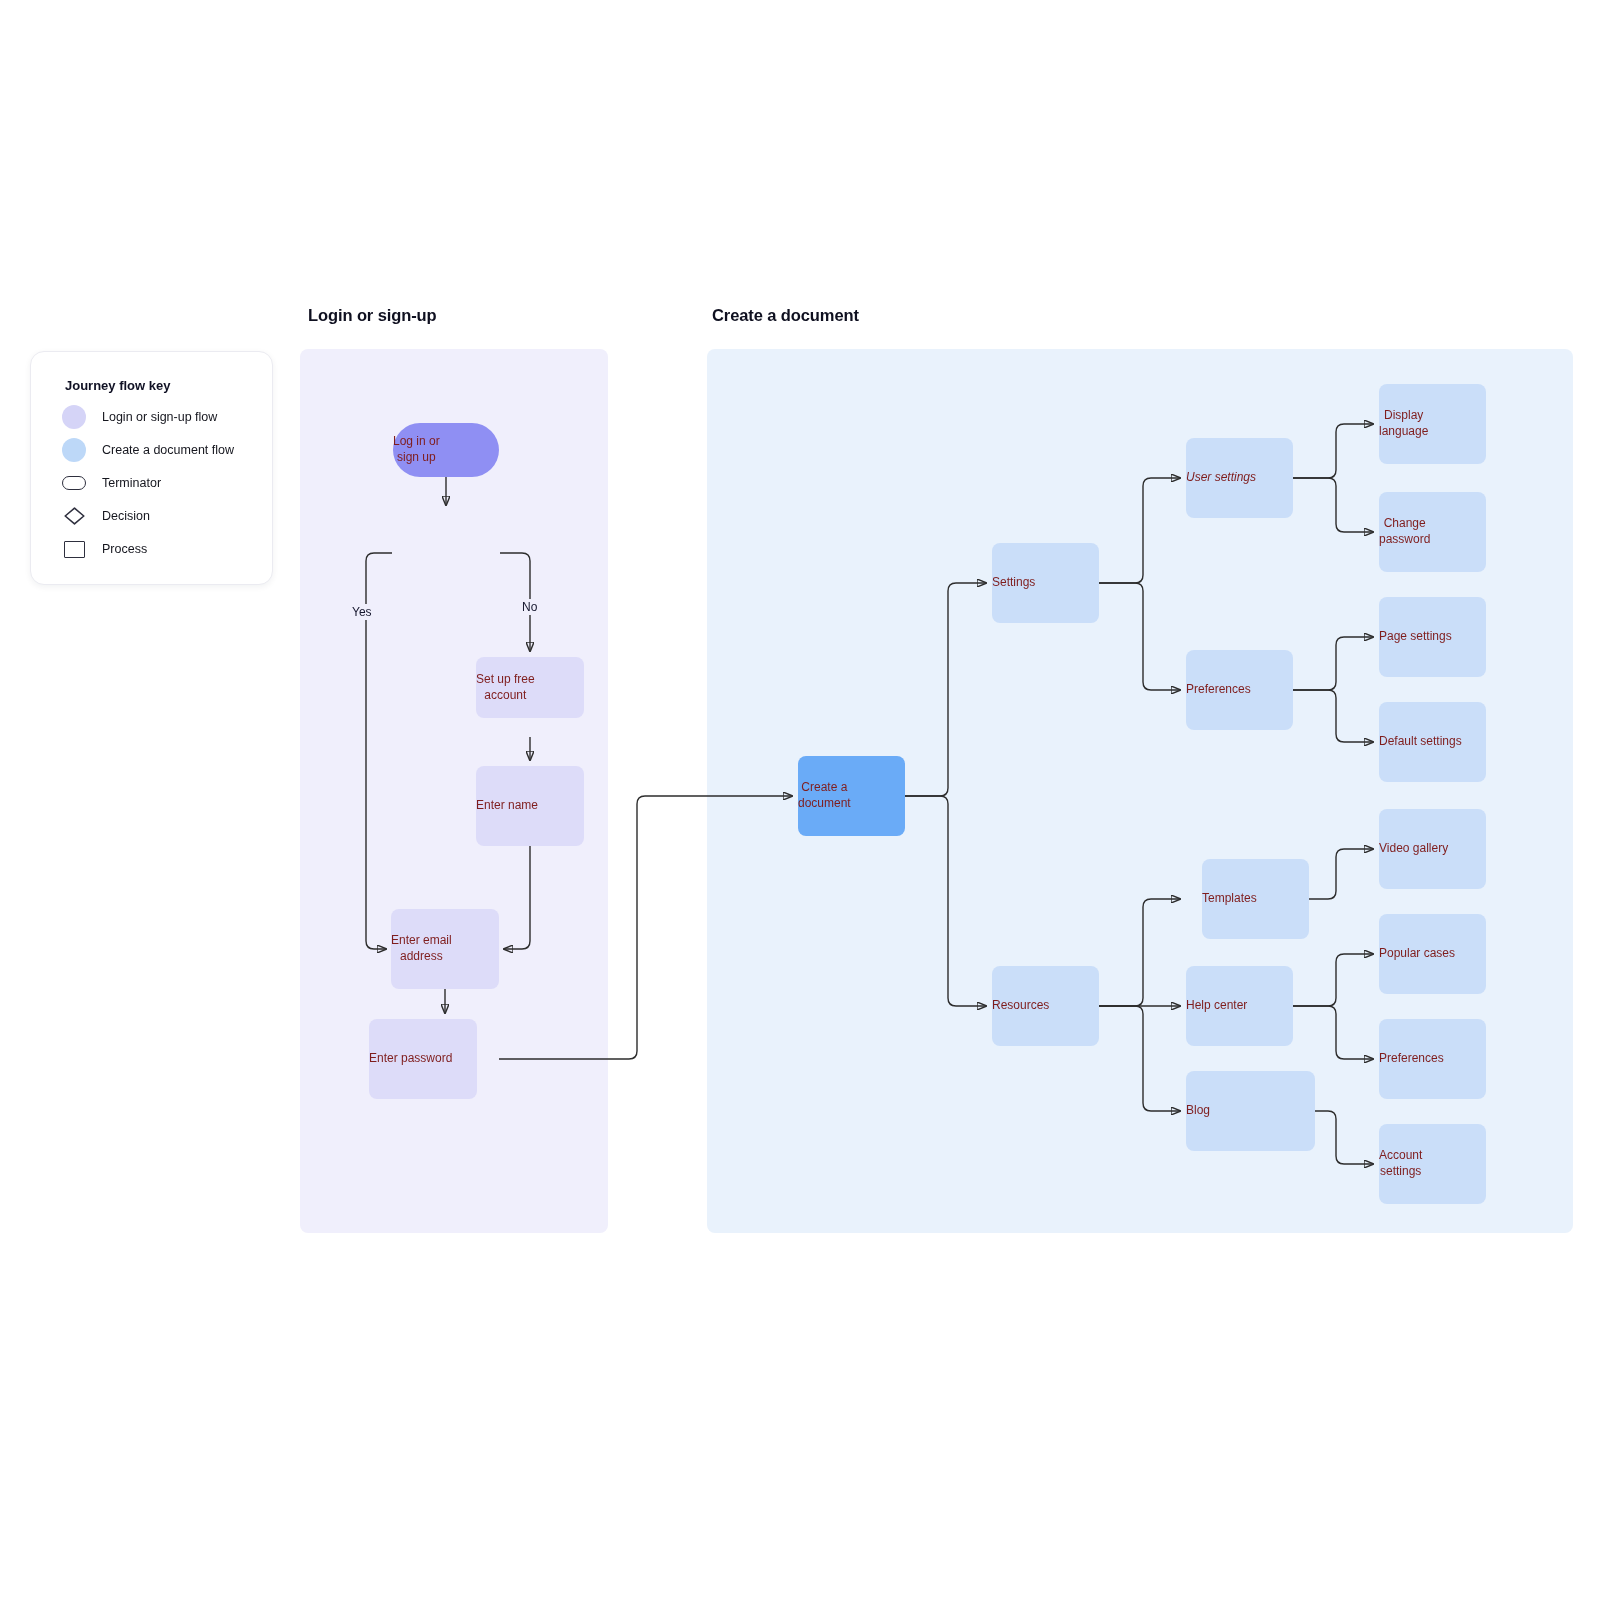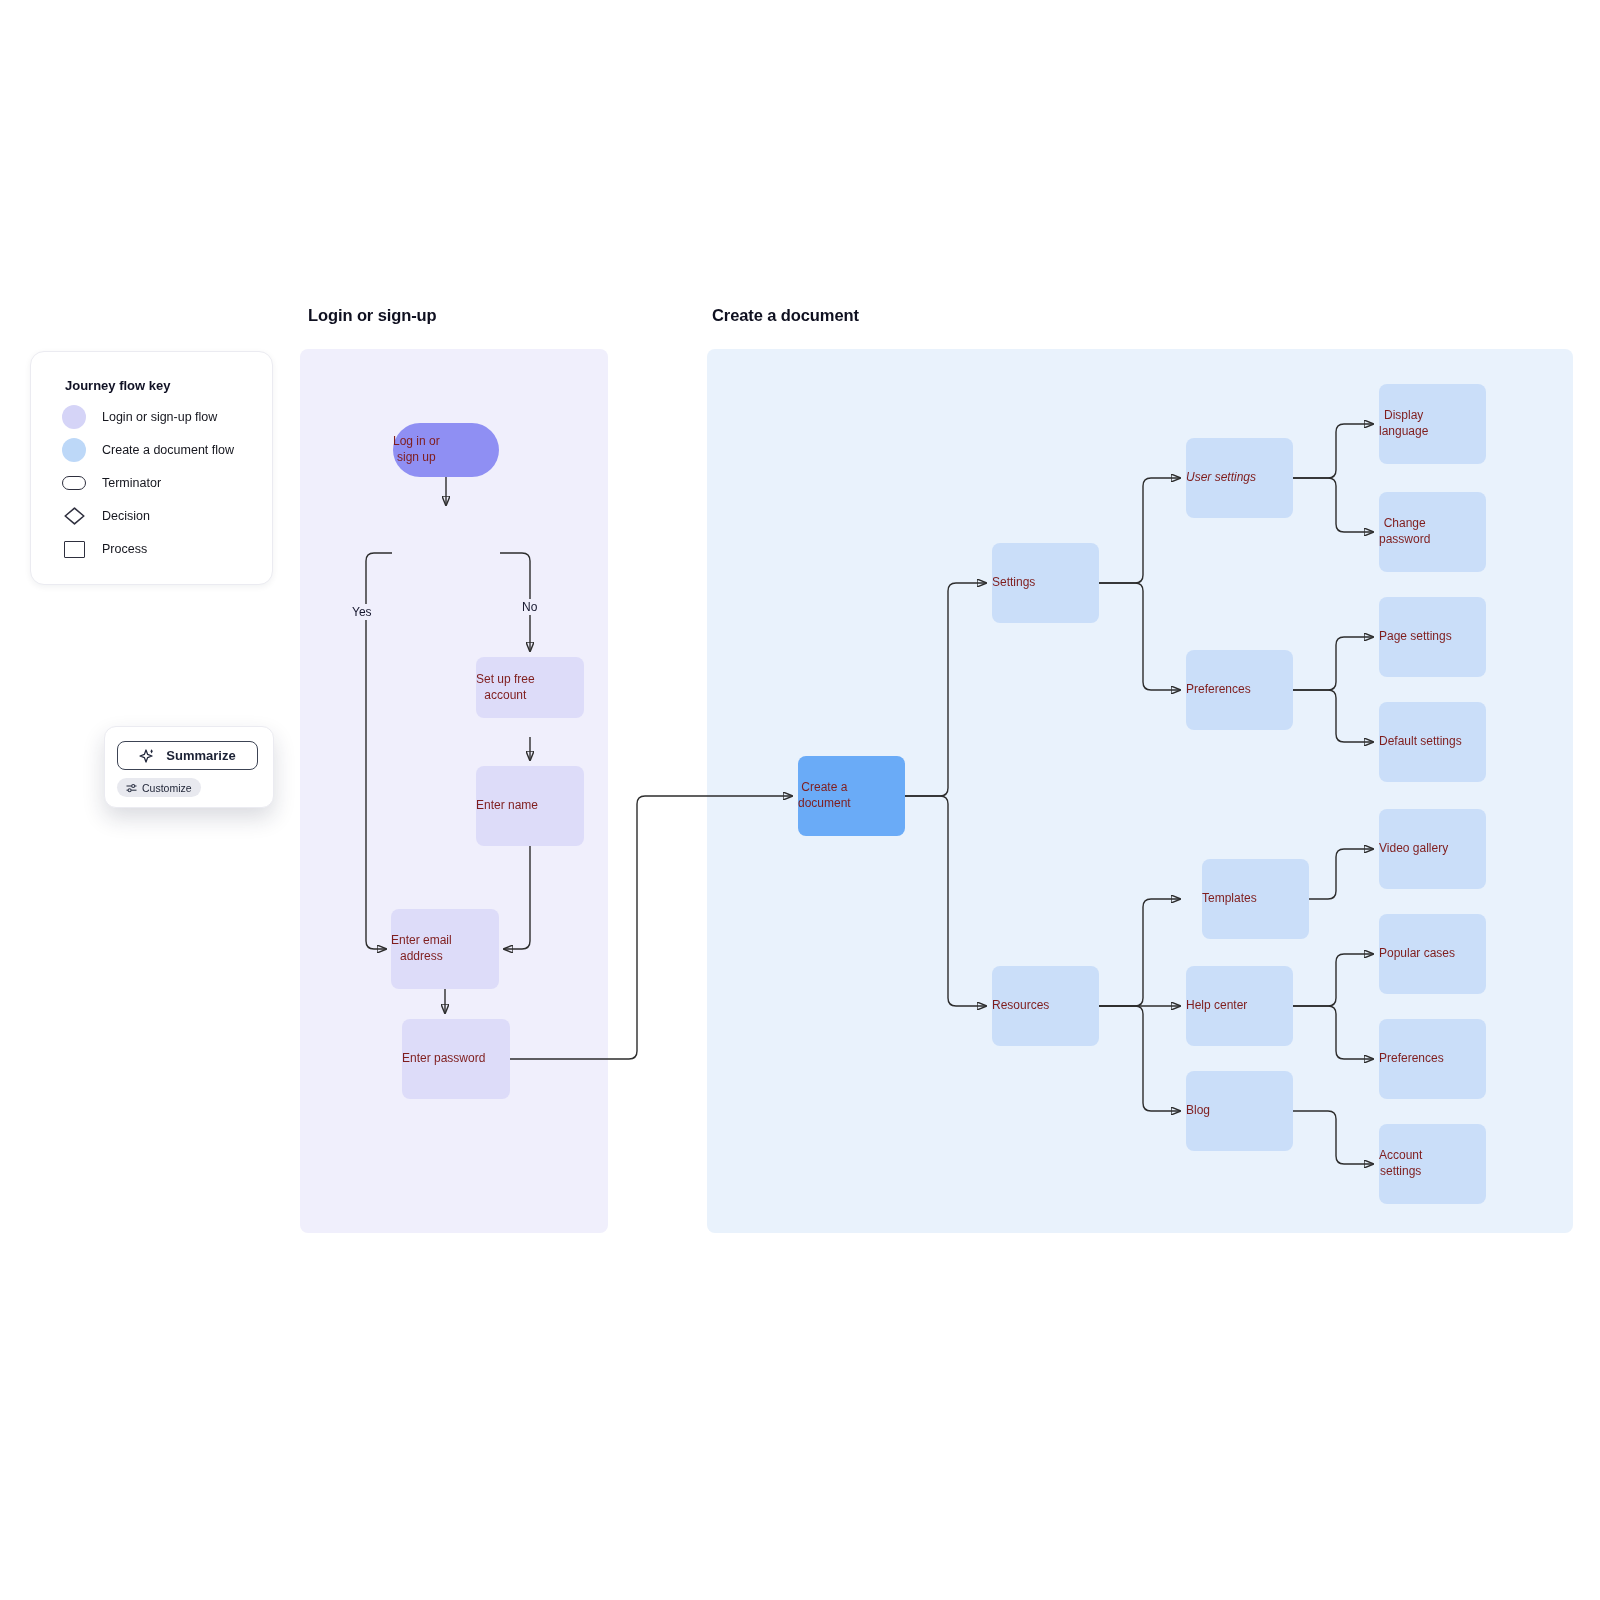--- a/index.html
+++ b/index.html
@@ -26,34 +26,34 @@
         white-space:pre-line;border-radius:8px;}
   .node.purple{background:#dddcf9;}
   .node.blue{background:#cadef9;}
   .node.bright{background:#6aabf7;}
   .node.pill{background:#8f8ff3;border-radius:27px;}
 
   #n-start{left:393px;top:423px;width:106px;height:54px;}
   #n-setup{left:476px;top:657px;width:108px;height:61px;}
   #n-name{left:476px;top:766px;width:108px;height:80px;}
   #n-email{left:391px;top:909px;width:108px;height:80px;}
-  #n-password{left:402px;top:1019px;width:108px;height:80px;}
+  #n-password{left:369px;top:1019px;width:108px;height:80px;}
 
   #n-decision{left:388px;top:508px;width:116px;height:90px;background:none;}
   #n-decision svg{position:absolute;left:0;top:0;}
   #n-decision .dlabel{position:relative;z-index:1;}
 
   #n-create{left:798px;top:756px;width:107px;height:80px;}
   #n-settings{left:992px;top:543px;width:107px;height:80px;}
   #n-resources{left:992px;top:966px;width:107px;height:80px;}
   #n-user-settings{left:1186px;top:438px;width:107px;height:80px;font-style:italic;}
   #n-preferences{left:1186px;top:650px;width:107px;height:80px;}
   #n-templates{left:1186px;top:859px;width:107px;height:80px;margin-left:16px;}
   #n-help-center{left:1186px;top:966px;width:107px;height:80px;}
-  #n-blog{left:1186px;top:1071px;width:107px;height:80px;}
+  #n-blog{left:1186px;top:1071px;width:129px;height:80px;}
   #n-display-language{left:1379px;top:384px;width:107px;height:80px;}
   #n-change-password{left:1379px;top:492px;width:107px;height:80px;}
   #n-page-settings{left:1379px;top:597px;width:107px;height:80px;}
   #n-default-settings{left:1379px;top:702px;width:107px;height:80px;}
   #n-video-gallery{left:1379px;top:809px;width:107px;height:80px;}
   #n-popular-cases{left:1379px;top:914px;width:107px;height:80px;}
   #n-integrations{left:1379px;top:1019px;width:107px;height:80px;}
   #n-account-settings{left:1379px;top:1124px;width:107px;height:80px;}
 
   
@@ -198,32 +198,14 @@
     </div>
     <div class="legend-row">
       <span class="legend-swatch-cell">
           <span class="sw-process"></span>
         </span>
       <span class="legend-label">Process</span>
     </div>
   </div>
 
 
-  <div class="card" id="ai-card">
-    <button class="summarize-btn">
-      <svg width="16" height="16" viewBox="0 0 16 16">
-        <path d="M7,2 L8.6,6.4 L13,8 L8.6,9.6 L7,14 L5.4,9.6 L1,8 L5.4,6.4 Z" fill="none" stroke="#20263a" stroke-width="1.3" stroke-linejoin="round"></path>
-        <path d="M12.6,1.2 L13.8,3.3 L12.6,5.4 L11.4,3.3 Z" fill="#20263a"></path>
-      </svg>
-      <span>Summarize</span>
-    </button>
-    <button class="customize-pill">
-      <svg width="11" height="10" viewBox="0 0 11 10">
-        <line x1="0.5" y1="3" x2="10.5" y2="3" stroke="#32384a" stroke-width="1.1"></line>
-        <circle cx="7.2" cy="3" r="1.5" fill="#e8e9ef" stroke="#32384a" stroke-width="1.1"></circle>
-        <line x1="0.5" y1="7.2" x2="10.5" y2="7.2" stroke="#32384a" stroke-width="1.1"></line>
-        <circle cx="3.6" cy="7.2" r="1.5" fill="#e8e9ef" stroke="#32384a" stroke-width="1.1"></circle>
-      </svg>
-      <span>Customize</span>
-    </button>
-  </div>
 
 </div>
 
 </body></html>

